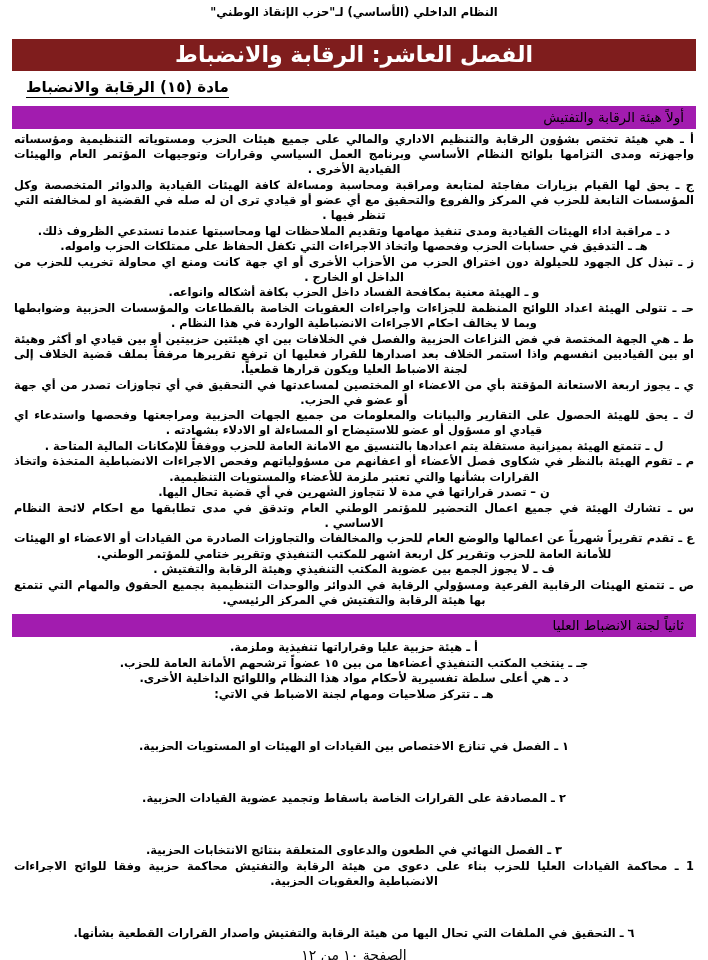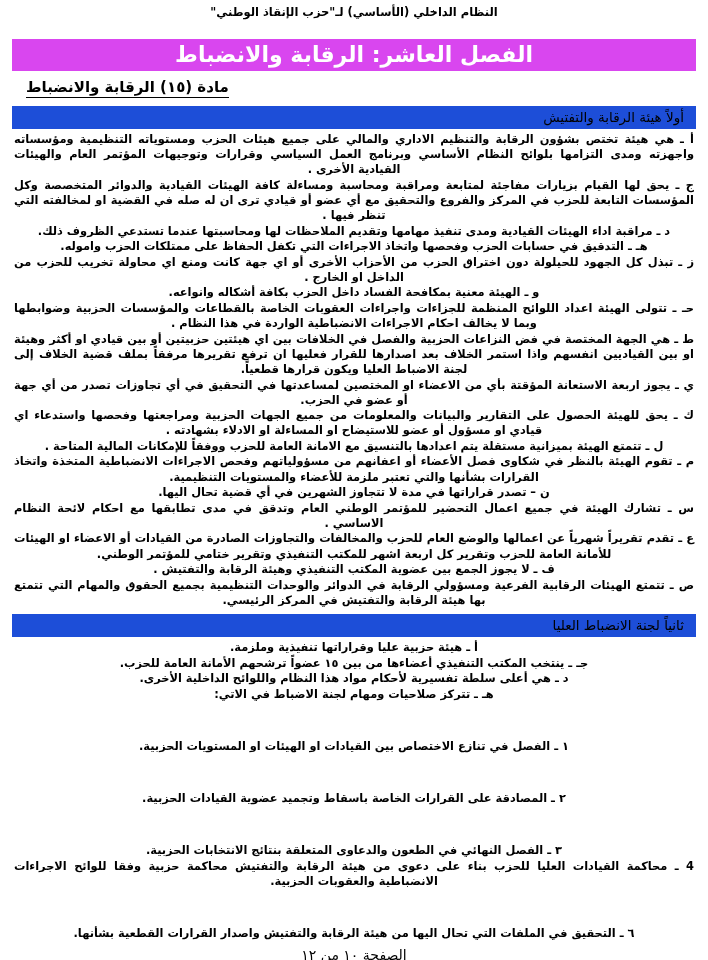--- a/index.html
+++ b/index.html
@@ -32,21 +32,21 @@
     font-weight: bold;
     letter-spacing: -0.2px;
     line-height: 14px;
     margin: 2px 0 0 0;
     padding: 0;
     white-space: nowrap;
   }
 
   
   .chapter-banner {
-    background: #d946ef;
+    background: #7f1d1d;
     color: #ffffff;
     text-align: center;
     font-size: 22px;
     font-weight: bold;
     line-height: 32px;
     height: 32px;
     margin-top: 20px;
     margin-bottom: 6px;
     overflow: hidden;
   }
@@ -62,21 +62,21 @@
     display: inline-block;
     font-size: 15px;
     font-weight: bold;
     border-bottom: 1.6px solid #000;
     padding-bottom: 1px;
     line-height: 18px;
   }
 
   
   .section-bar {
-    background: #1d4ed8;
+    background: #a21caf;
     height: 23px;
     line-height: 23px;
     font-size: 13.5px;
     font-weight: normal;
     text-align: right;
     padding: 0 12px 0 8px;
     box-sizing: border-box;
     margin-bottom: 3px;
     overflow: hidden;
   }
@@ -174,20 +174,20 @@
       <p class="clause short">أ ـ هيئة حزبية عليا وقراراتها تنفيذية وملزمة.</p>
       <p class="clause short">جـ ـ ينتخب المكتب التنفيذي أعضاءها من بين ١٥ عضواً ترشحهم الأمانة العامة للحزب.</p>
       <p class="clause short">د ـ هي أعلى سلطة تفسيرية لأحكام مواد هذا النظام واللوائح الداخلية الأخرى.</p>
       <p class="clause short">هـ ـ تتركز صلاحيات ومهام لجنة الاضباط في الاتي:</p>
     </div>
 
     <div class="subclause-list">
       <p class="subclause short">١ ـ الفصل في تنازع الاختصاص بين القيادات او الهيئات او المستويات الحزبية.</p>
       <p class="subclause short">٢ ـ المصادقة على القرارات الخاصة باسقاط وتجميد عضوية القيادات الحزبية.</p>
       <p class="subclause short">٣ ـ الفصل النهائي في الطعون والدعاوى المتعلقة بنتائج الانتخابات الحزبية.</p>
-      <p class="subclause">4 ـ محاكمة القيادات العليا للحزب بناء على دعوى من هيئة الرقابة والتفتيش محاكمة حزبية وفقا للوائح الاجراءات الانضباطية والعقوبات الحزبية.</p>
+      <p class="subclause">1 ـ محاكمة القيادات العليا للحزب بناء على دعوى من هيئة الرقابة والتفتيش محاكمة حزبية وفقا للوائح الاجراءات الانضباطية والعقوبات الحزبية.</p>
       <p class="subclause short">٦ ـ التحقيق في الملفات التي تحال اليها من هيئة الرقابة والتفتيش واصدار القرارات القطعية بشأنها.</p>
     </div>
   </div>
 
   <div class="page-footer">الصفحة ١٠ من ١٢</div>
 
 </div>
 
 </body></html>

